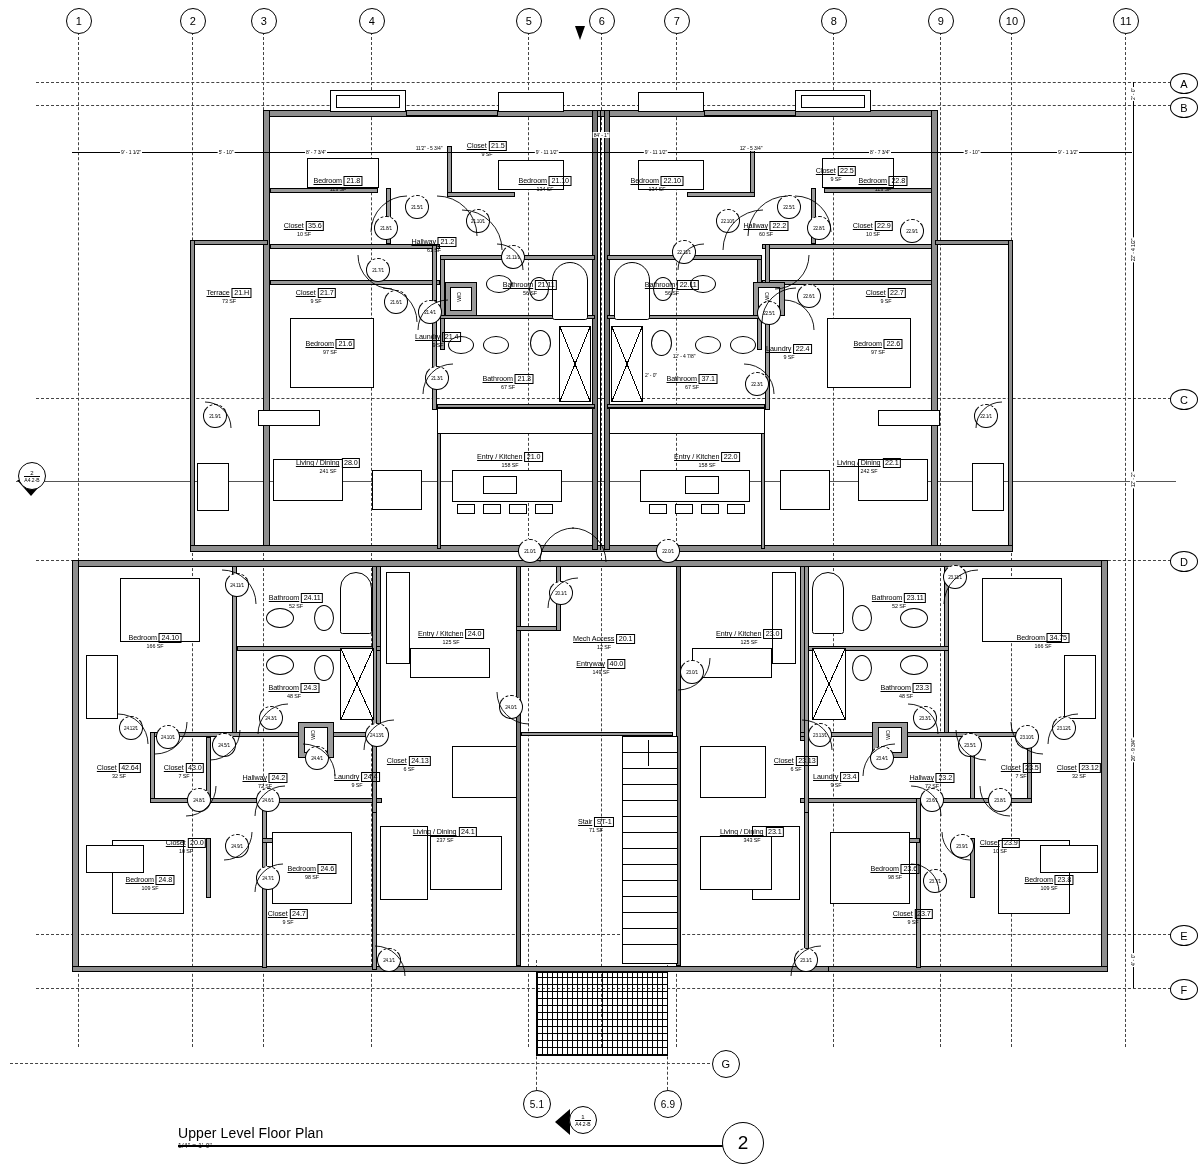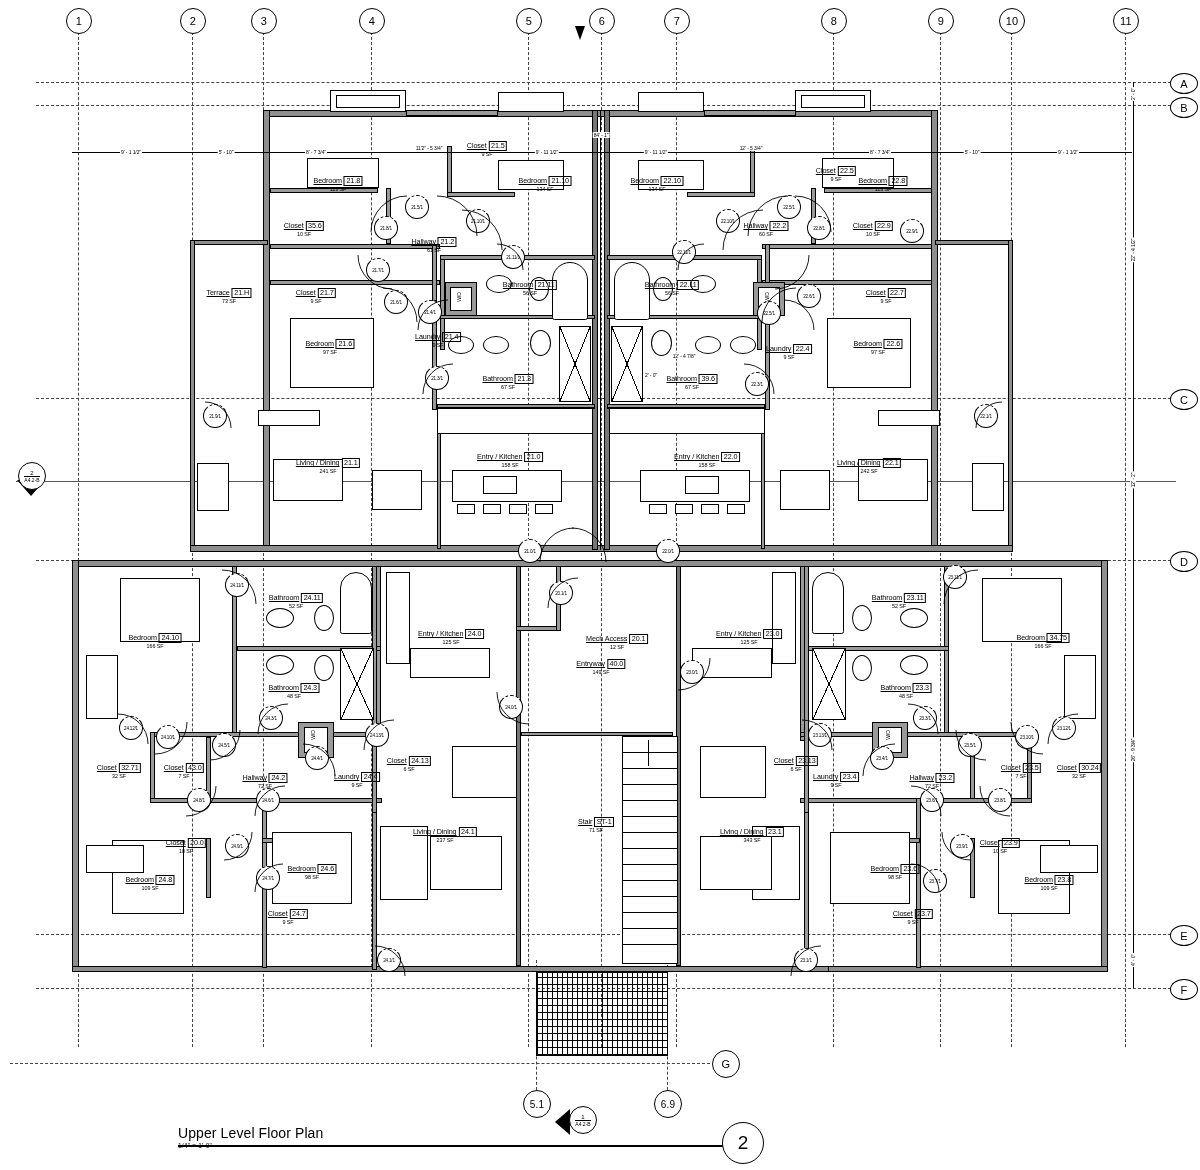--- a/index.html
+++ b/index.html
@@ -471,21 +471,21 @@
       <div class="tag" style="left: 510px; top: 452px;">
         <div class="ln1">
           <span class="nm">Entry / Kitchen</span>
           <span class="num">21.0</span>
         </div>
         <div class="ln2">158 SF</div>
       </div>
       <div class="tag" style="left: 328px; top: 458px;">
         <div class="ln1">
           <span class="nm">Living / Dining</span>
-          <span class="num">21.1</span>
+          <span class="num">28.0</span>
         </div>
         <div class="ln2">241 SF</div>
       </div>
       <div class="tag" style="left: 883px; top: 176px;">
         <div class="ln1">
           <span class="nm">Bedroom</span>
           <span class="num">22.8</span>
         </div>
         <div class="ln2">113 SF</div>
       </div>
@@ -541,39 +541,39 @@
       <div class="tag" style="left: 672px; top: 280px;">
         <div class="ln1">
           <span class="nm">Bathroom</span>
           <span class="num">22.11</span>
         </div>
         <div class="ln2">56 SF</div>
       </div>
       <div class="tag" style="left: 692px; top: 374px;">
         <div class="ln1">
           <span class="nm">Bathroom</span>
-          <span class="num">39.6</span>
+          <span class="num">37.1</span>
         </div>
         <div class="ln2">67 SF</div>
       </div>
       <div class="tag" style="left: 707px; top: 452px;">
         <div class="ln1">
           <span class="nm">Entry / Kitchen</span>
           <span class="num">22.0</span>
         </div>
         <div class="ln2">158 SF</div>
       </div>
       <div class="tag" style="left: 869px; top: 458px;">
         <div class="ln1">
           <span class="nm">Living / Dining</span>
           <span class="num">22.1</span>
         </div>
         <div class="ln2">242 SF</div>
       </div>
-      <div class="tag" style="left: 617px; top: 634px;">
+      <div class="tag" style="left: 604px; top: 634px;">
         <div class="ln1">
           <span class="nm">Mech Access</span>
           <span class="num">20.1</span>
         </div>
         <div class="ln2">12 SF</div>
       </div>
       <div class="tag" style="left: 601px; top: 659px;">
         <div class="ln1">
           <span class="nm">Entryway</span>
           <span class="num">40.0</span>
@@ -604,21 +604,21 @@
       <div class="tag" style="left: 294px; top: 683px;">
         <div class="ln1">
           <span class="nm">Bathroom</span>
           <span class="num">24.3</span>
         </div>
         <div class="ln2">48 SF</div>
       </div>
       <div class="tag" style="left: 119px; top: 763px;">
         <div class="ln1">
           <span class="nm">Closet</span>
-          <span class="num">32.71</span>
+          <span class="num">42.64</span>
         </div>
         <div class="ln2">32 SF</div>
       </div>
       <div class="tag" style="left: 184px; top: 763px;">
         <div class="ln1">
           <span class="nm">Closet</span>
           <span class="num">43.0</span>
         </div>
         <div class="ln2">7 SF</div>
       </div>
@@ -702,21 +702,21 @@
       <div class="tag" style="left: 906px; top: 683px;">
         <div class="ln1">
           <span class="nm">Bathroom</span>
           <span class="num">23.3</span>
         </div>
         <div class="ln2">48 SF</div>
       </div>
       <div class="tag" style="left: 1079px; top: 763px;">
         <div class="ln1">
           <span class="nm">Closet</span>
-          <span class="num">30.24</span>
+          <span class="num">23.12</span>
         </div>
         <div class="ln2">32 SF</div>
       </div>
       <div class="tag" style="left: 1021px; top: 763px;">
         <div class="ln1">
           <span class="nm">Closet</span>
           <span class="num">23.5</span>
         </div>
         <div class="ln2">7 SF</div>
       </div>

